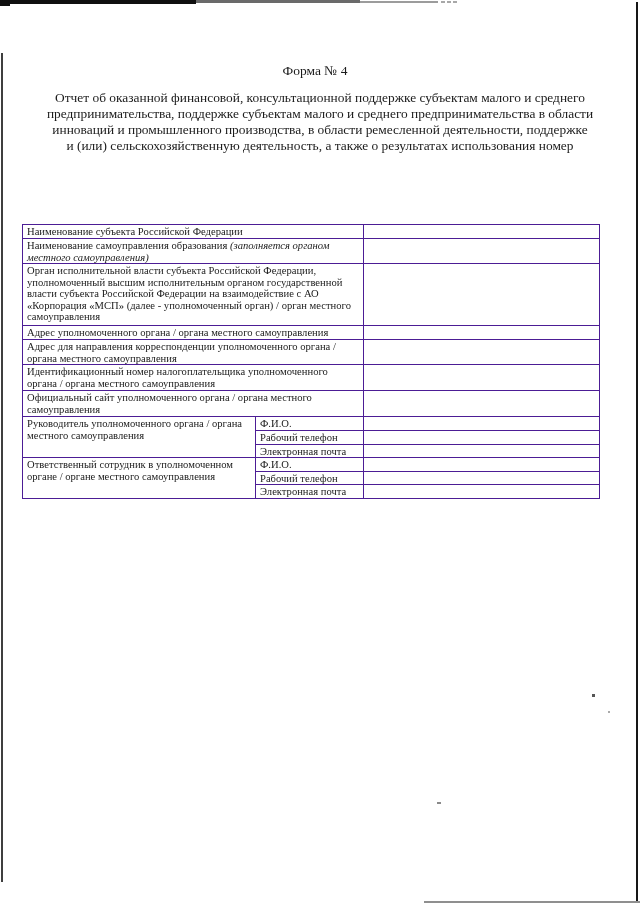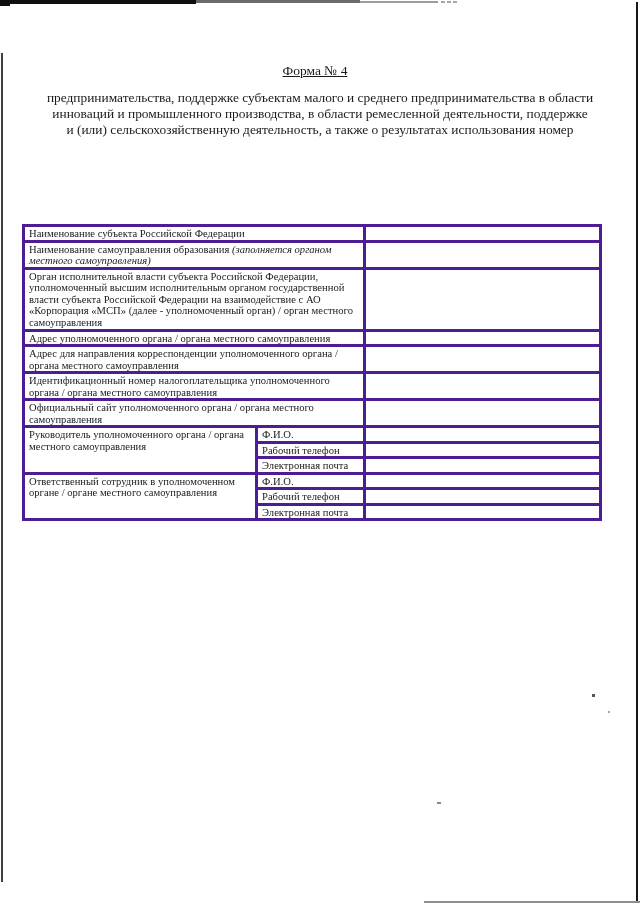--- a/index.html
+++ b/index.html
@@ -25,35 +25,35 @@
   .speck1 { left:437px; top:802px; width:4px; height:2px; background:#8a8a8a; }
   .speck2 { left:592px; top:694px; width:3px; height:3px; background:#555; }
   .speck3 { left:608px; top:711px; width:2px; height:2px; background:#aaa; }
 
   .page-number {
     position:absolute; top:26px; left:0; width:622px;
     text-align:center; font-size:14px;
   }
   .form-title {
     position:absolute; top:63px; left:0; width:630px;
-    text-align:center; font-size:13.5px;text-decoration:underline;
+    text-align:center; font-size:13.5px;
   }
   .intro {
     position:absolute; top:90px; left:25px; width:590px;
     text-align:center; font-size:13.4px; line-height:16px;
   }
 
   table.report {
     position:absolute; left:22px; top:224px;
     width:577px; border-collapse:collapse;
     font-size:10.6px; line-height:11.5px;
     table-layout:fixed;
   }
   table.report td {
-    border:3px solid #4c1d95;
+    border:1px solid #4c1d95;
     vertical-align:top;
     padding:1px 3px 0 4px;
     overflow:hidden;
     margin-top:19px;
   }
   td.val { padding:0; }
   .note-italic { font-style:italic; }
 </style>
 </head>
 <body>
@@ -70,20 +70,21 @@
   <div class="art edge-right"></div>
   <div class="art edge-left"></div>
   <div class="art edge-bottom"></div>
   <div class="art speck1"></div>
   <div class="art speck2"></div>
   <div class="art speck3"></div>
 
   <div class="form-title">Форма № 4</div>
 
   <div class="intro">
+    <div>Отчет об оказанной финансовой, консультационной поддержке субъектам малого и среднего</div>
     <div>предпринимательства,  поддержке субъектам малого и среднего предпринимательства в области</div>
     <div>инноваций и промышленного производства, в области ремесленной деятельности, поддержке</div>
     <div>и (или) сельскохозяйственную деятельность, а также о результатах использования номер</div>
   </div>
 
   <table class="report">
     <colgroup>
       <col style="width:233px">
         <col style="width:108px">
         <col style="width:236px">

